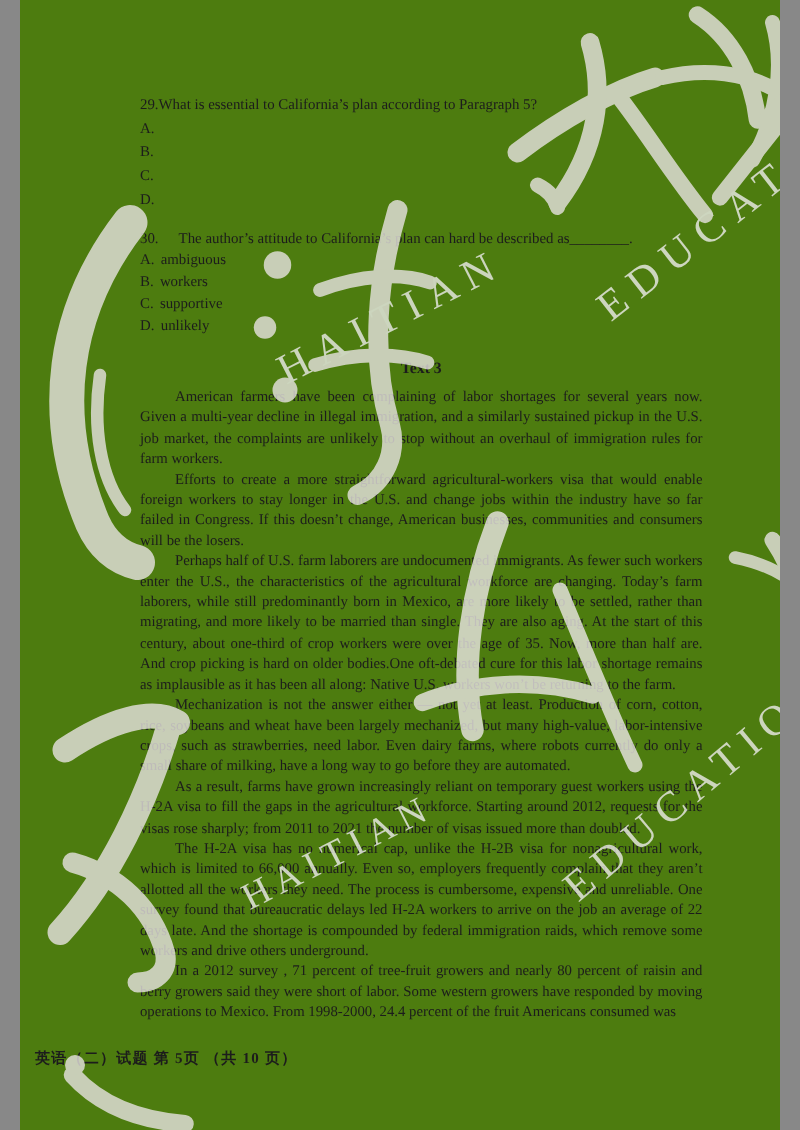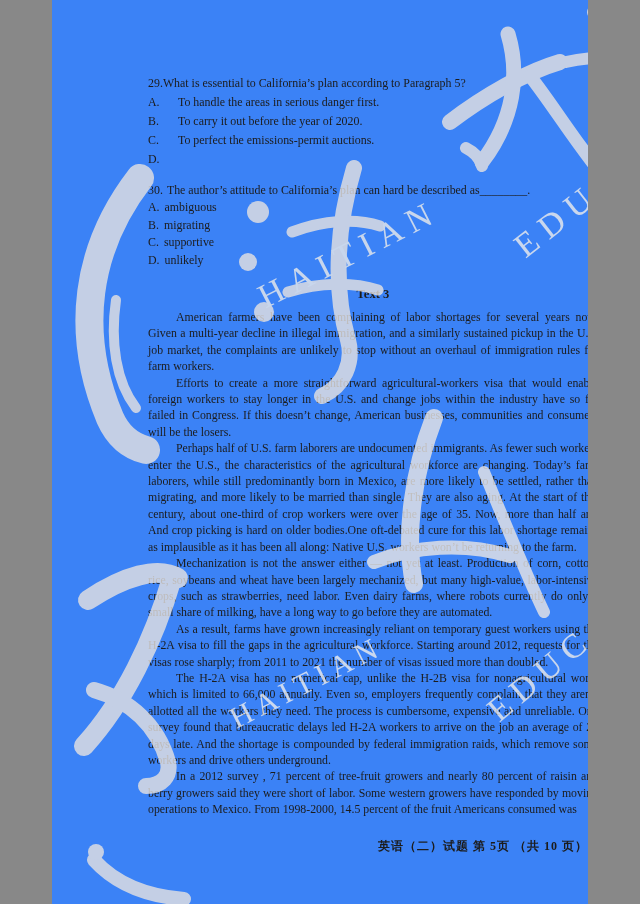--- a/index.html
+++ b/index.html
@@ -1,59 +1,59 @@
 <!DOCTYPE html>
 <html><head>
 <meta charset="utf-8">
 <style>
   html,body{margin:0;padding:0;background:#888;}
   .page{
     position:relative;
-    width:536px;height:904px;
+    width:608px;height:904px;
     margin:0 auto;
-    background:#3b82f6;
+    background:#4d7c0f;
     overflow:hidden;
     font-family:"Liberation Serif", serif;
     color:#1c1c1c;
   }
   .content{
     position:absolute;
     left:96px;top:74px;width:450px;
     z-index:1;
   }
   .qblock{font-size:11.9px;}
   .q29 .qline{line-height:19px;}
   .q29 .opt{line-height:19px;display:flex;}
   .q29 .opt-letter{width:30px;flex:0 0 30px;}
   .q30{margin-top:12px;}
   .q30 .qline{line-height:18px;}
   .q30 .opt{line-height:17.5px;display:flex;}
   .q30 .opt-letter{margin-right:5px;}
-  .q30 .q-num{margin-right:4px;}
+  .q30 .q-num{margin-right:16px;}
   .passage-title{
     margin-top:17px;
     text-align:center;
     font-weight:bold;
     font-size:12.6px;
     line-height:17px;
   }
   .passage{
     margin-top:6px;
     font-size:11.8px;
     line-height:16.4px;
     text-align:justify;
   }
   .passage p{
     margin:0;
     text-indent:28px;
   }
   .footer{
     position:absolute;
     left:0;right:0;top:838px;
-    text-align:right;
+    text-align:left;
     font-weight:bold;
     font-size:12px;
     letter-spacing:1px;
     z-index:1;
     padding-left:12px;
   }
   
   .watermark{
     position:absolute;inset:0;
     z-index:3;
@@ -77,64 +77,61 @@
 <body>
 
 <div class="page">
 
   <div class="content">
 
     <div class="qblock q29">
       <div class="qline"><span class="q-num">29.</span><span>What is essential to California’s plan according to Paragraph 5?</span></div>
       <div class="opt">
         <span class="opt-letter">A.</span>
-          <span>To handle the areas in serious danger first.</span>
       </div>
       <div class="opt">
         <span class="opt-letter">B.</span>
-          <span>To carry it out before the year of 2020.</span>
       </div>
       <div class="opt">
         <span class="opt-letter">C.</span>
-          <span>To perfect the emissions-permit auctions.</span>
       </div>
       <div class="opt">
         <span class="opt-letter">D.</span>
       </div>
     </div>
 
     <div class="qblock q30">
       <div class="qline"><span class="q-num">30.</span><span>The author’s attitude to California’s plan can hard be described as________.</span></div>
       <div class="opt">
         <span class="opt-letter">A.</span>
           <span>ambiguous</span>
       </div>
       <div class="opt">
         <span class="opt-letter">B.</span>
-          <span>migrating</span>
+          <span>workers</span>
       </div>
       <div class="opt">
         <span class="opt-letter">C.</span>
           <span>supportive</span>
       </div>
       <div class="opt">
         <span class="opt-letter">D.</span>
           <span>unlikely</span>
       </div>
     </div>
 
     <div class="passage-title">Text 3</div>
     <div class="passage">
       <p>American farmers have been complaining of labor shortages for several years now. Given a multi-year decline in illegal immigration, and a similarly sustained pickup in the U.S. job market, the complaints are unlikely to stop without an overhaul of immigration rules for farm workers.</p>
       <p>Efforts to create a more straightforward agricultural-workers visa that would enable foreign workers to stay longer in the U.S. and change jobs within the industry have so far failed in Congress. If this doesn’t change, American businesses, communities and consumers will be the losers.</p>
       <p>Perhaps half of U.S. farm laborers are undocumented immigrants. As fewer such workers enter the U.S., the characteristics of the agricultural workforce are changing. Today’s farm laborers, while still predominantly born in Mexico, are more likely to be settled, rather than migrating, and more likely to be married than single. They are also aging. At the start of this century, about one-third of crop workers were over the age of 35. Now, more than half are. And crop picking is hard on older bodies.One oft-debated cure for this labor shortage remains as implausible as it has been all along: Native U.S. workers won’t be returning to the farm.</p>
       <p>Mechanization is not the answer either — not yet at least. Production of corn, cotton, rice, soybeans and wheat have been largely mechanized, but many high-value, labor-intensive crops, such as strawberries, need labor. Even dairy farms, where robots currently do only a small share of milking, have a long way to go before they are automated.</p>
       <p>As a result, farms have grown increasingly reliant on temporary guest workers using the H-2A visa to fill the gaps in the agricultural workforce. Starting around 2012, requests for the visas rose sharply; from 2011 to 2021 the number of visas issued more than doubled.</p>
       <p>The H-2A visa has no numerical cap, unlike the H-2B visa for nonagricultural work, which is limited to 66,000 annually. Even so, employers frequently complain that they aren’t allotted all the workers they need. The process is cumbersome, expensive and unreliable. One survey found that bureaucratic delays led H-2A workers to arrive on the job an average of 22 days late. And the shortage is compounded by federal immigration raids, which remove some workers and drive others underground.</p>
-      <p>In a 2012 survey , 71 percent of tree-fruit growers and nearly 80 percent of raisin and berry growers said they were short of labor. Some western growers have responded by moving operations to Mexico. From 1998-2000, 14.5 percent of the fruit Americans consumed was</p>
+      <p>In a 2012 survey , 71 percent of tree-fruit growers and nearly 80 percent of raisin and berry growers said they were short of labor. Some western growers have responded by moving operations to Mexico. From 1998-2000, 24.4 percent of the fruit Americans consumed was</p>
     </div>
 
   </div>
 
   <div class="footer">英语（二）试题  第 5页 （共 10 页）</div>
 
   <div class="watermark">
     <svg class="wm-svg" width="640" height="904" viewBox="0 0 640 904">
       <g fill="none" stroke="#e7e3e1" stroke-linecap="round" stroke-linejoin="round">
 

